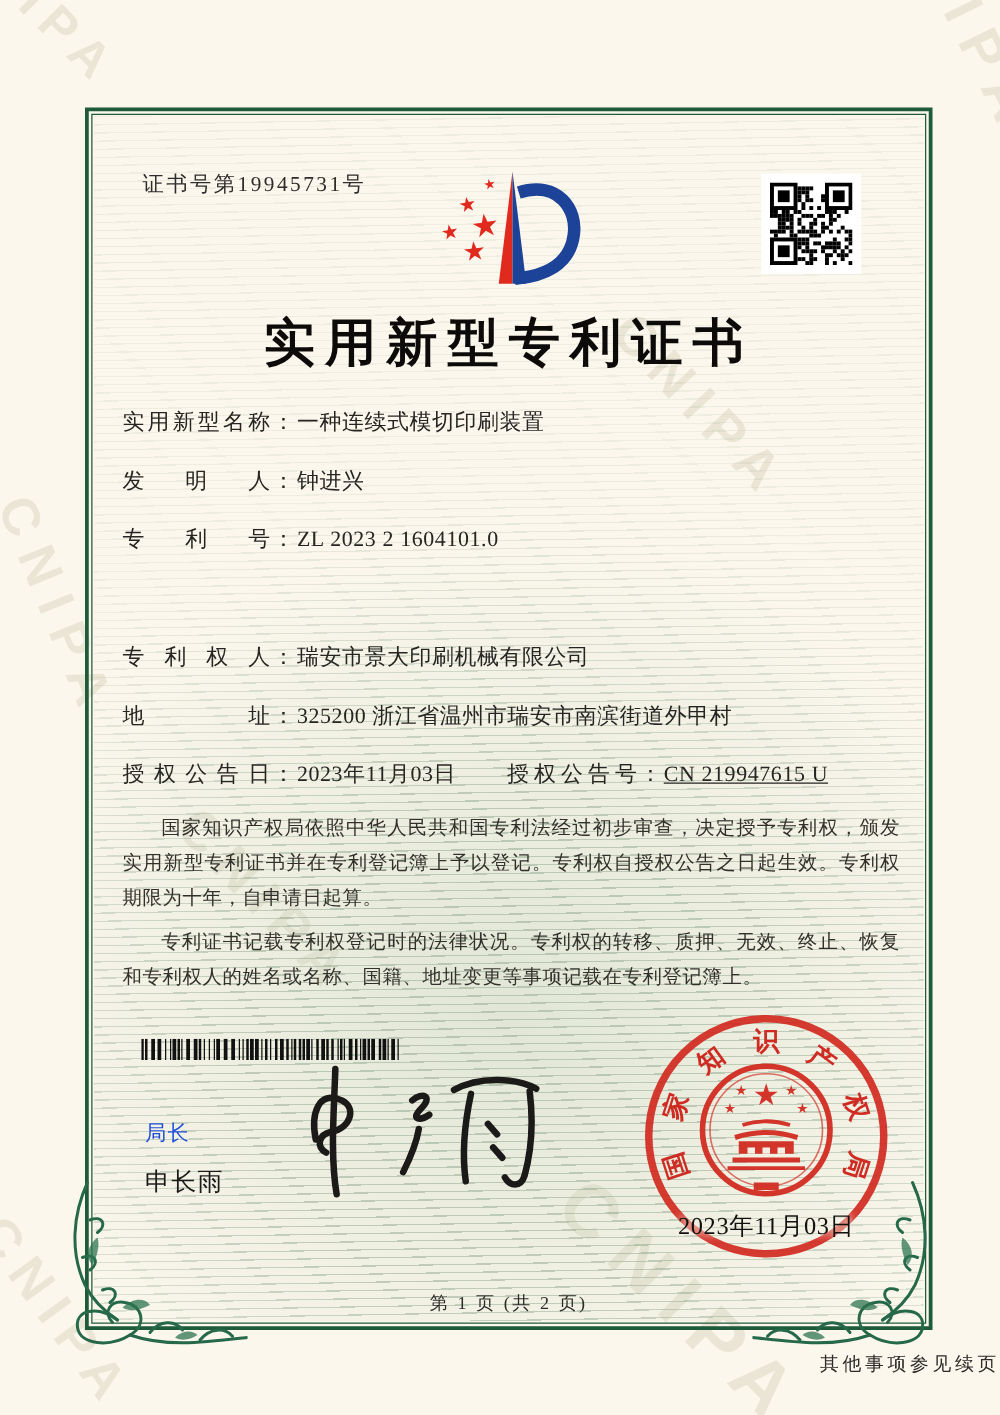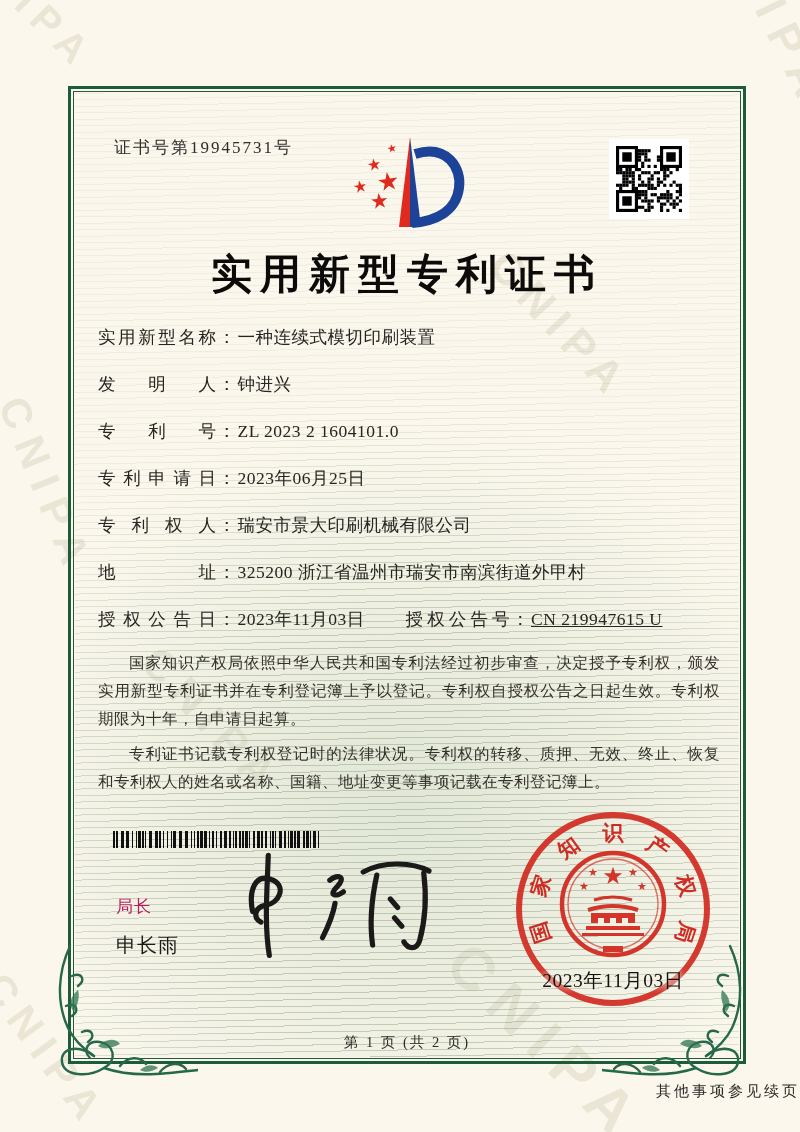--- a/index.html
+++ b/index.html
@@ -69,21 +69,21 @@
   .flabel2 { display:inline-block; width:104px; text-align:justify; text-align-last:justify; }
   
   .legal {
     position:absolute; left:27px; top:560px; width:622px;
     font-size:15.5px; line-height:1.82; color:#33302b; text-align:justify;
   }
   .legal p { text-indent:2em; margin-bottom:6px; letter-spacing:0.5px; }
   
   .barcode { position:absolute; left:42px; top:742px; width:208px; height:17px; }
   
-  .sig-title { position:absolute; left:45px; top:806px; font-size:17px; color:#be185d;
+  .sig-title { position:absolute; left:45px; top:806px; font-size:17px; color:#1d4ed8;
     font-family:Liberation Serif, serif; letter-spacing:1px; }
   .sig-name  { position:absolute; left:45px; top:843px; font-size:20px; color:#1c1b1a;
     font-family:"Liberation Sans","DejaVu Sans",sans-serif; letter-spacing:1px; }
   .sig-hand  { position:absolute; left:148px; top:760px; width:230px; height:120px; }
   
   .seal {
     position:absolute; left:445px; top:723px; width:194px; height:194px; z-index:5;
   }
   .seal-ring-border {
     position:absolute; inset:0; border-radius:50%;
@@ -299,23 +299,20 @@
 
     <div class="row" style="top:283px;">
       <span class="flabel">发明人</span><span class="fcolon">：</span><span class="fvalue">钟进兴</span>
     </div>
     <div class="row" style="top:236px;">
       <span class="flabel">实用新型名称</span><span class="fcolon">：</span><span class="fvalue">一种连续式模切印刷装置</span>
     </div>
     <div class="row" style="top:330px;">
       <span class="flabel">专利号</span><span class="fcolon">：</span><span class="fvalue">ZL 2023 2 1604101.0</span>
     </div>
-    <div class="row" style="top:377px;">
-      <span class="flabel">专利申请日</span><span class="fcolon">：</span><span class="fvalue">2023年06月25日</span>
-    </div>
     <div class="row" style="top:424px;">
       <span class="flabel">专利权人</span><span class="fcolon">：</span><span class="fvalue">瑞安市景大印刷机械有限公司</span>
     </div>
     <div class="row" style="top:471px;">
       <span class="flabel">地址</span><span class="fcolon">：</span><span class="fvalue">325200 浙江省温州市瑞安市南滨街道外甲村</span>
     </div>
     <div class="row" style="top:518px;text-decoration:underline;">
       <span class="flabel">授权公告日</span><span class="fcolon">：</span><span class="fvalue fixed">2023年11月03日</span><span class="flabel2">授权公告号</span><span class="fcolon">：</span><span class="fvalue">CN 219947615 U</span>
     </div>
 

